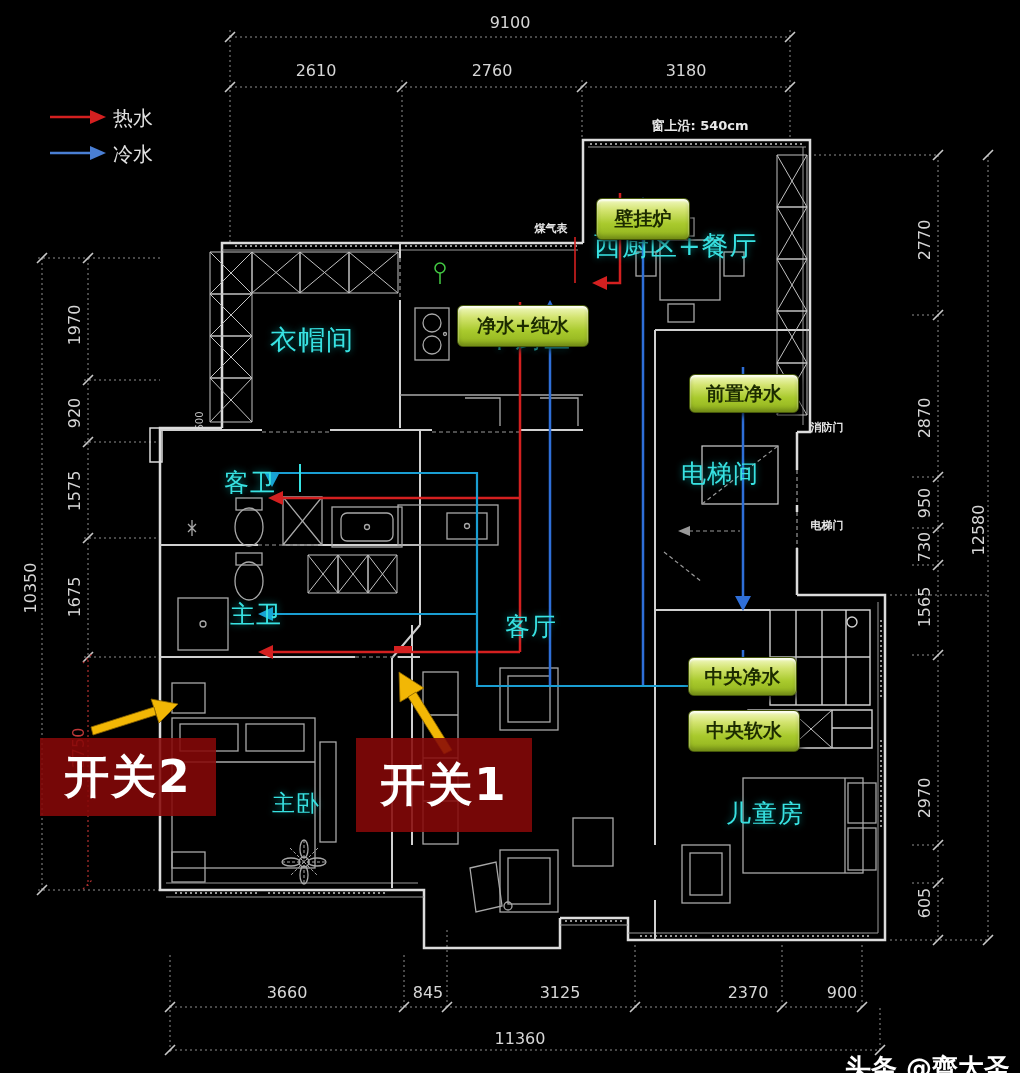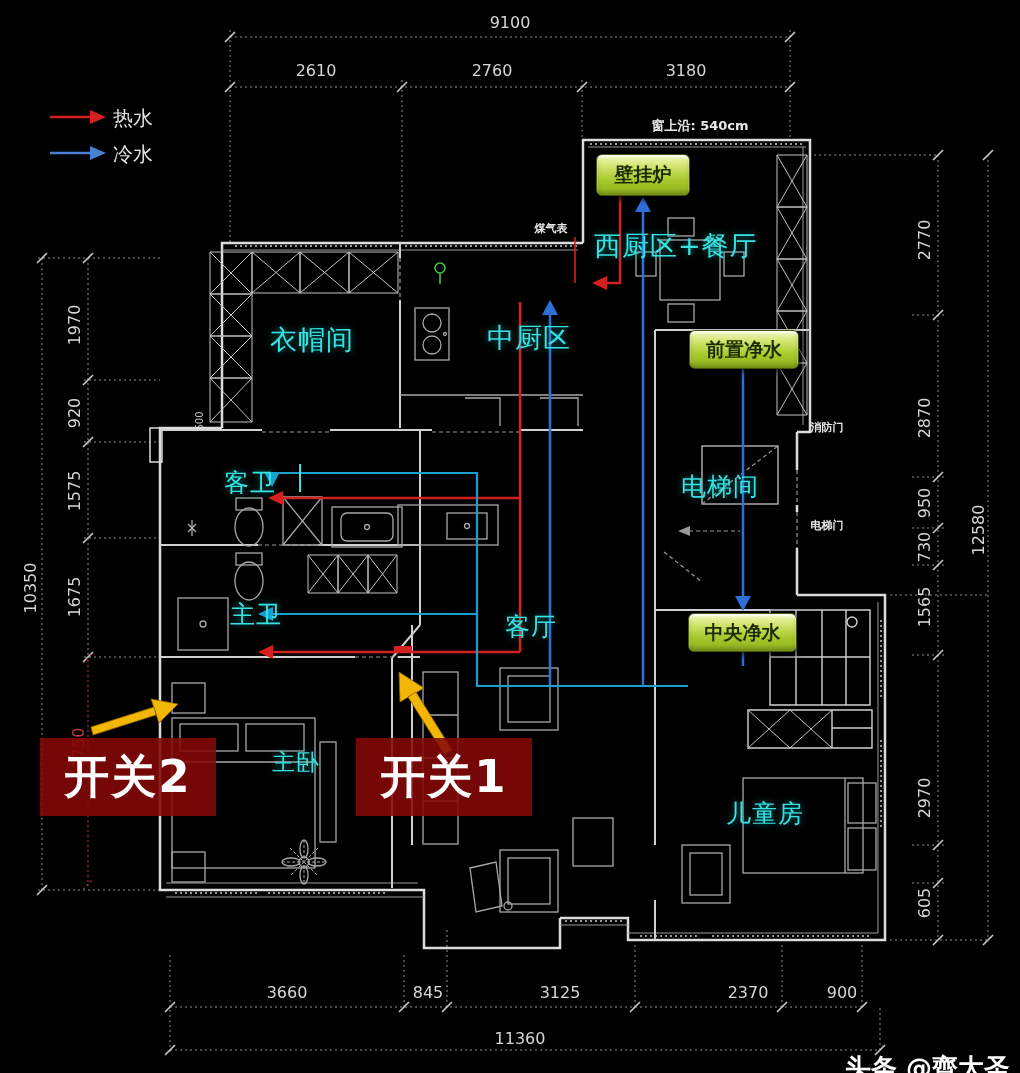--- a/index.html
+++ b/index.html
@@ -7,21 +7,21 @@
          font-family:"DejaVu Sans","Liberation Sans",sans-serif;}
   #plan-svg{position:absolute;left:0;top:0;z-index:1;}
   .room-label{position:absolute;z-index:2;color:#38e2e2;font-weight:normal;font-size:27px;
               letter-spacing:1px;text-shadow:0 0 7px rgba(0,230,230,.5);white-space:nowrap;}
   .room-label.sm{font-size:25px;}
   .room-label.xs{font-size:23px;}
   .eq-box{position:absolute;z-index:2;display:flex;align-items:center;justify-content:center;
           border-radius:6px;border:1px solid #44560a;color:#1c2b00;font-weight:bold;font-size:19px;
           background:linear-gradient(180deg,#f2f9c4 0%,#d3e470 28%,#a9ca2d 62%,#8fb01c 100%);
           box-shadow:2px 3px 6px rgba(0,0,0,.75), inset 0 2px 2px rgba(255,255,255,.85), inset 0 -3px 4px rgba(0,0,0,.22);
-          white-space:nowrap;}
+          white-space:nowrap;margin-top:44px;}
   .switch-box{position:absolute;z-index:3;display:flex;align-items:center;justify-content:center;
           background:rgba(134,8,8,.88);color:#ffffff;font-weight:bold;font-size:45px;letter-spacing:2px;
           white-space:nowrap;}
   .watermark{position:absolute;z-index:3;color:#ffffff;font-weight:bold;font-size:26px;white-space:nowrap;}
 </style>
 </head>
 <body>
 
 <div id="stage">
 
@@ -243,29 +243,31 @@
   <g>
     <circle cx="440" cy="268" r="5" stroke="#44cc44" stroke-width="1.5" fill="none"></circle>
     <path d="M440,273 V284" stroke="#44cc44" stroke-width="1.5"></path>
     <path d="M300,464 V492" stroke="#38e2e2" stroke-width="2"></path>
   </g>
 </svg>
 
   <div class="room-label" style="left:594px;top:228px;">西厨区+餐厅</div>
   <div class="room-label" style="left:270px;top:322px;">衣帽间</div>
   <div class="room-label" style="left:487px;top:320px;">中厨区</div>
-  <div class="room-label sm" style="left:681px;top:470px;">电梯间</div>
+  <div class="room-label sm" style="left:681px;top:457px;">电梯间</div>
   <div class="room-label sm" style="left:224px;top:466px;text-align:right;">客卫</div>
   <div class="room-label sm" style="left:230px;top:598px;">主卫</div>
   <div class="room-label sm" style="left:505px;top:610px;">客厅</div>
-  <div class="room-label xs" style="left:272px;top:747px;">主卧</div>
+  <div class="room-label xs" style="left:272px;top:788px;">主卧</div>
   <div class="room-label sm" style="left:726px;top:797px;">儿童房</div>
 
   <div class="eq-box" style="left:596px;top:154px;width:92px;height:40px;">壁挂炉</div>
+  <div class="eq-box" style="left:457px;top:261px;width:130px;height:40px;">净水+纯水</div>
   <div class="eq-box" style="left:689px;top:330px;width:108px;height:37px;font-family:Liberation Serif, serif;">前置净水</div>
   <div class="eq-box" style="left:688px;top:613px;width:107px;height:37px;">中央净水</div>
+  <div class="eq-box" style="left:688px;top:666px;width:110px;height:40px;">中央软水</div>
 
   <div class="switch-box" style="left:40px;top:738px;width:176px;height:78px;">开关2</div>
-  <div class="switch-box" style="left:356px;top:738px;width:176px;height:78px;">开关1</div>
+  <div class="switch-box" style="left:356px;top:738px;width:176px;height:94px;">开关1</div>
 
   <div class="watermark" style="left:818px;top:1018px;width:192px;text-align:right;margin-top:33px;">头条 @齊大圣</div>
 
 </div>
 
 </body></html>

